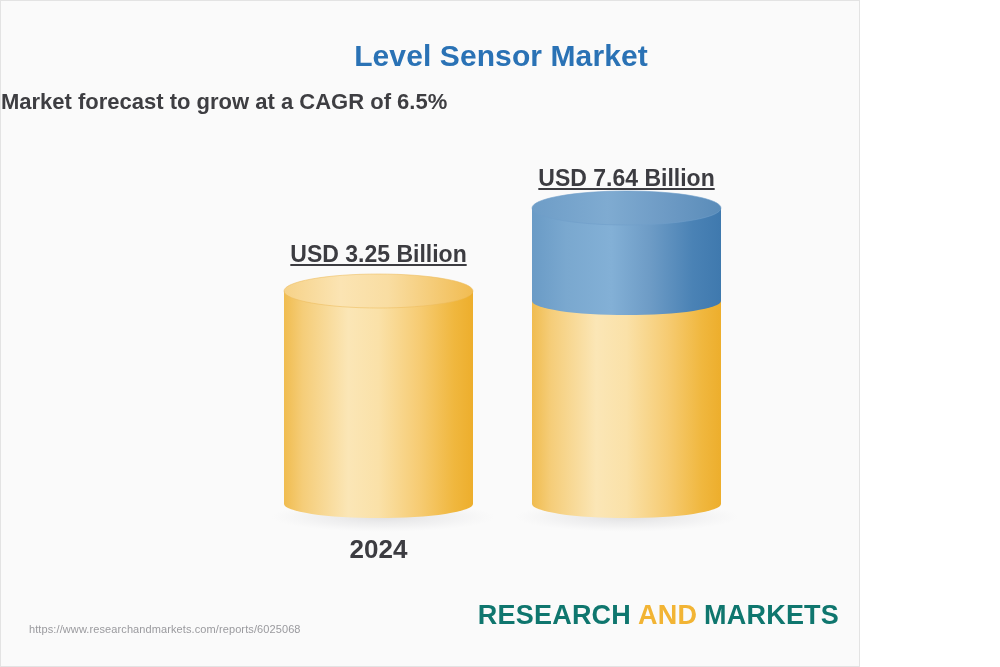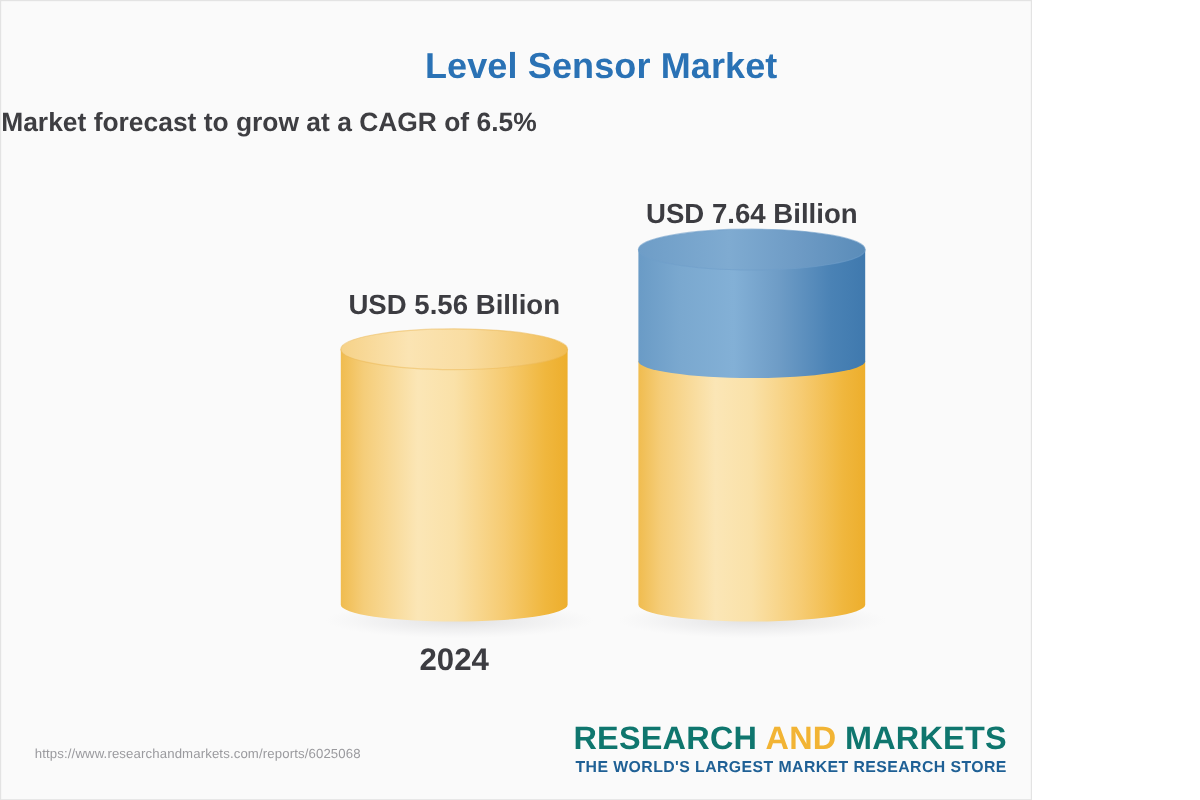--- a/index.html
+++ b/index.html
@@ -57,20 +57,21 @@
   }
 
   .value-label {
     position: absolute;
     width: 100%;
     text-align: center;
     font-size: 23px;
     font-weight: bold;
     color: #3c3c41;
     white-space: nowrap;
+    text-decoration: underline;
   }
 
   .category-label {
     position: absolute;
     width: 100%;
     text-align: center;
     font-size: 26px;
     font-weight: bold;
     color: #3c3c41;
   }
@@ -183,27 +184,26 @@
 
         <path d="M 531 207 L 531 300
                  A 94.5 14 0 0 0 720 300
                  L 720 207 Z" fill="url(#gradBlueBody)"></path>
 
         <ellipse cx="625.5" cy="207" rx="94.5" ry="17" fill="url(#gradBlueTop)"></ellipse>
         <ellipse cx="625.5" cy="207" rx="94.5" ry="17" fill="none" stroke="#6f9fca" stroke-opacity="0.6" stroke-width="1"></ellipse>
       </g>
     </svg>
 
-    <div class="value-label" style="left:283px; top:240px; width:189px;">USD 5.56 Billion</div>
+    <div class="value-label" style="left:283px; top:240px; width:189px;">USD 3.25 Billion</div>
     <div class="value-label" style="left:531px; top:164px; width:189px;">USD 7.64 Billion</div>
 
     <div class="category-label" style="left:283px; top:533px; width:189px;">2024</div>
 
   </div>
 
   <div id="footer-url">https://www.researchandmarkets.com/reports/6025068</div>
 
   <div id="logo">
     <div id="logo-main"><span class="logo-blue">RESEARCH</span><span class="logo-gold" style="margin:0 7px;">AND</span><span class="logo-blue">MARKETS</span></div>
-    <div id="logo-tagline">THE WORLD'S LARGEST MARKET RESEARCH STORE</div>
   </div>
 
 </div>
 
 </body></html>

